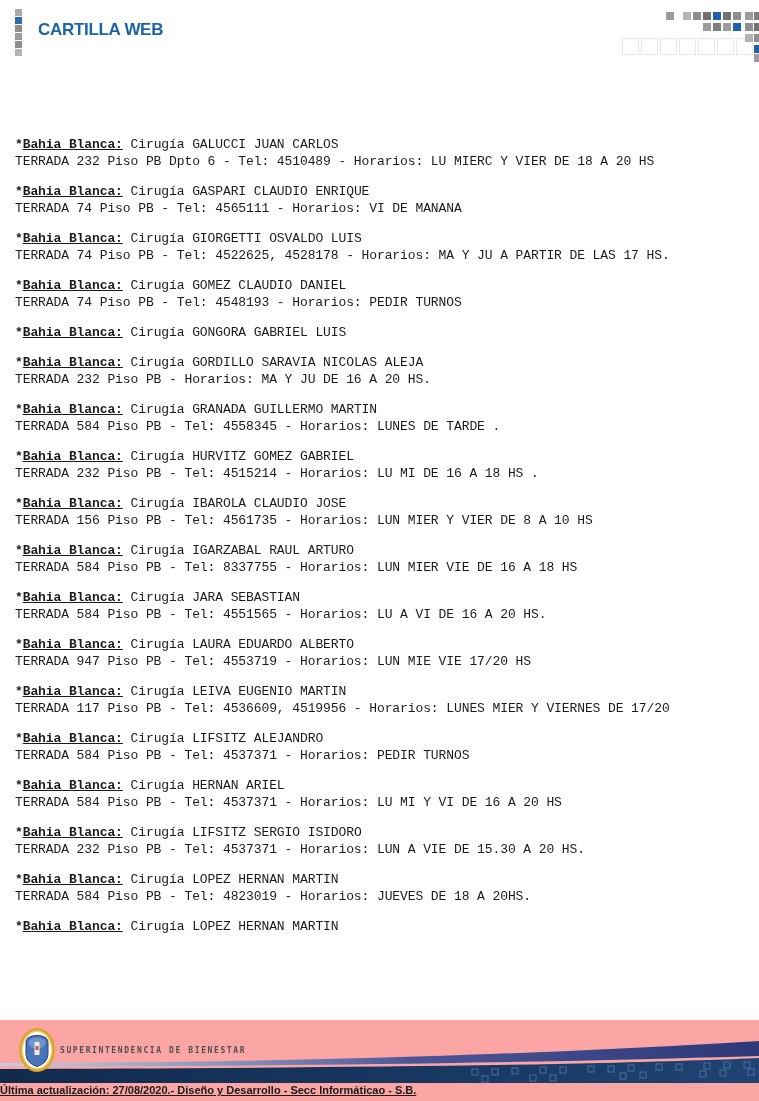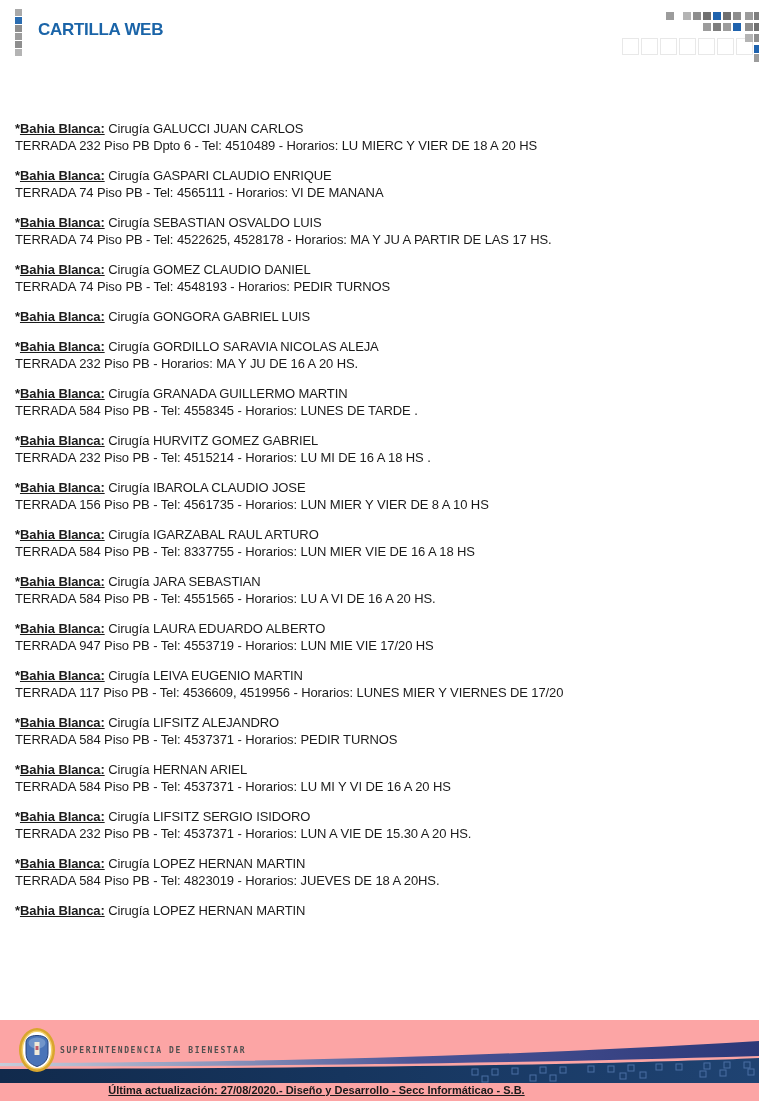--- a/index.html
+++ b/index.html
@@ -12,36 +12,36 @@
   .logo-squares{position:absolute;left:15px;top:9px;width:7px;}
   .lsq{width:7px;height:7px;margin-bottom:1px;}
   .logo-text{
     position:absolute;left:38px;top:20px;
     font-size:17px;font-weight:bold;color:#1a64a8;letter-spacing:-0.3px;
   }
   .mosaic{position:absolute;left:0;top:0;width:759px;height:62px;}
   .mq{position:absolute;width:8px;height:8px;}
   .oq{position:absolute;width:15px;height:15px;border:1px solid #e8e8e8;background:#fff;}
   
-  .list{position:absolute;left:15px;top:120px;width:735px;}
+  .list{position:absolute;left:15px;top:136px;width:735px;font-family:Liberation Mono, monospace;}
   .entry{margin-bottom:13px;font-size:13px;line-height:17px;color:#1b1b1b;letter-spacing:-0.1px;}
   .entry .star{font-weight:bold;}
   .entry .city{font-weight:bold;text-decoration:underline;}
   .entry .line2{min-height:17px;}
   
   .footer{position:absolute;left:0;top:1020px;width:759px;height:81px;background:#fca5a5;}
   .wave-svg{position:absolute;left:0;top:20px;width:759px;height:44px;}
   .crest{position:absolute;left:18px;top:7px;width:38px;height:46px;z-index:3;}
   .org-name{
     position:absolute;left:60px;top:26px;z-index:3;
     font-family:"DejaVu Sans Mono", monospace;font-size:8px;font-weight:bold;
     letter-spacing:1.6px;color:#4f4f4f;white-space:nowrap;
   }
   .update-line{
-    position:absolute;left:0;top:64px;width:633px;text-align:center;
+    position:absolute;left:0;top:64px;width:633px;text-align:left;
     font-size:11px;font-weight:bold;color:#1a1a1a;
     text-decoration:underline;letter-spacing:0;
   }
 </style>
 </head>
 <body>
 
 <div class="header">
   <div class="logo-squares">
     <div class="lsq" style="background:#a9a9a9"></div>
@@ -93,21 +93,21 @@
       <div class="line1"><span class="star">*</span><span class="city">Bahia Blanca:</span> <span class="spec">Cirugía</span> <span class="pname">GALUCCI JUAN CARLOS</span></div>
       <div class="line2">TERRADA 232 Piso PB Dpto 6 - Tel: 4510489 - Horarios: LU MIERC Y VIER DE 18 A 20 HS</div>
     </div>
 
     <div class="entry">
       <div class="line1"><span class="star">*</span><span class="city">Bahia Blanca:</span> <span class="spec">Cirugía</span> <span class="pname">GASPARI CLAUDIO ENRIQUE</span></div>
       <div class="line2">TERRADA 74 Piso PB - Tel: 4565111 - Horarios: VI DE MANANA</div>
     </div>
 
     <div class="entry">
-      <div class="line1"><span class="star">*</span><span class="city">Bahia Blanca:</span> <span class="spec">Cirugía</span> <span class="pname">SEBASTIAN OSVALDO LUIS</span></div>
+      <div class="line1"><span class="star">*</span><span class="city">Bahia Blanca:</span> <span class="spec">Cirugía</span> <span class="pname">GIORGETTI OSVALDO LUIS</span></div>
       <div class="line2">TERRADA 74 Piso PB - Tel: 4522625, 4528178 - Horarios: MA Y JU A PARTIR DE LAS 17 HS.</div>
     </div>
 
     <div class="entry">
       <div class="line1"><span class="star">*</span><span class="city">Bahia Blanca:</span> <span class="spec">Cirugía</span> <span class="pname">GOMEZ CLAUDIO DANIEL</span></div>
       <div class="line2">TERRADA 74 Piso PB - Tel: 4548193 - Horarios: PEDIR TURNOS</div>
     </div>
 
     <div class="entry">
       <div class="line1"><span class="star">*</span><span class="city">Bahia Blanca:</span> <span class="spec">Cirugía</span> <span class="pname">GONGORA GABRIEL LUIS</span></div>

